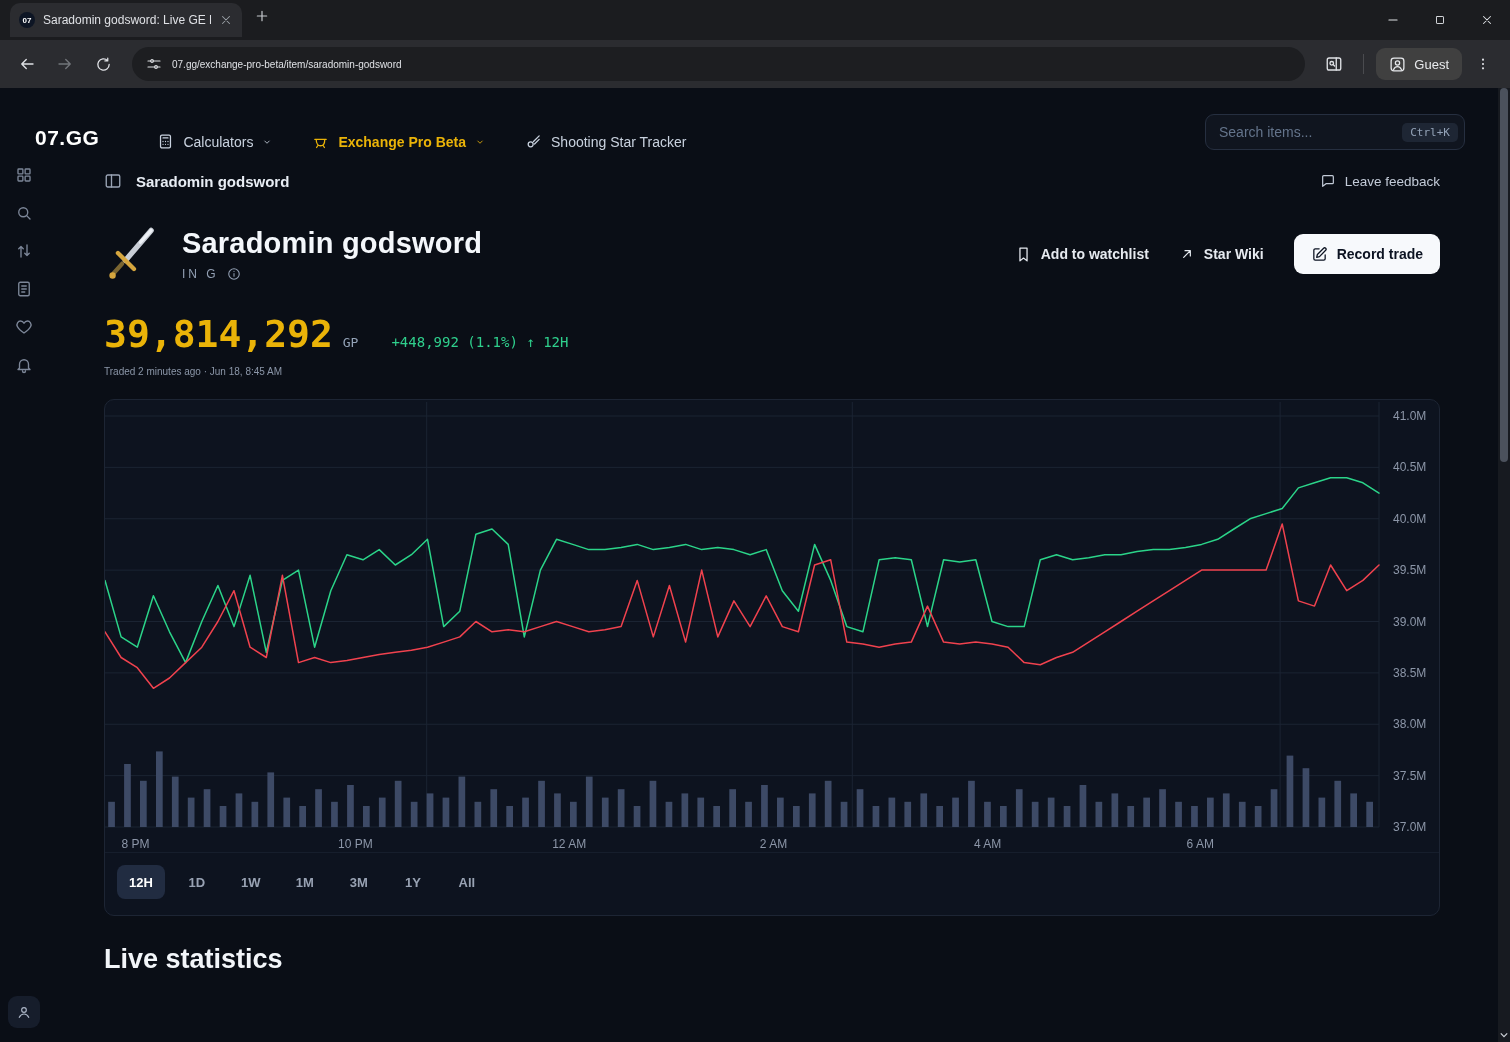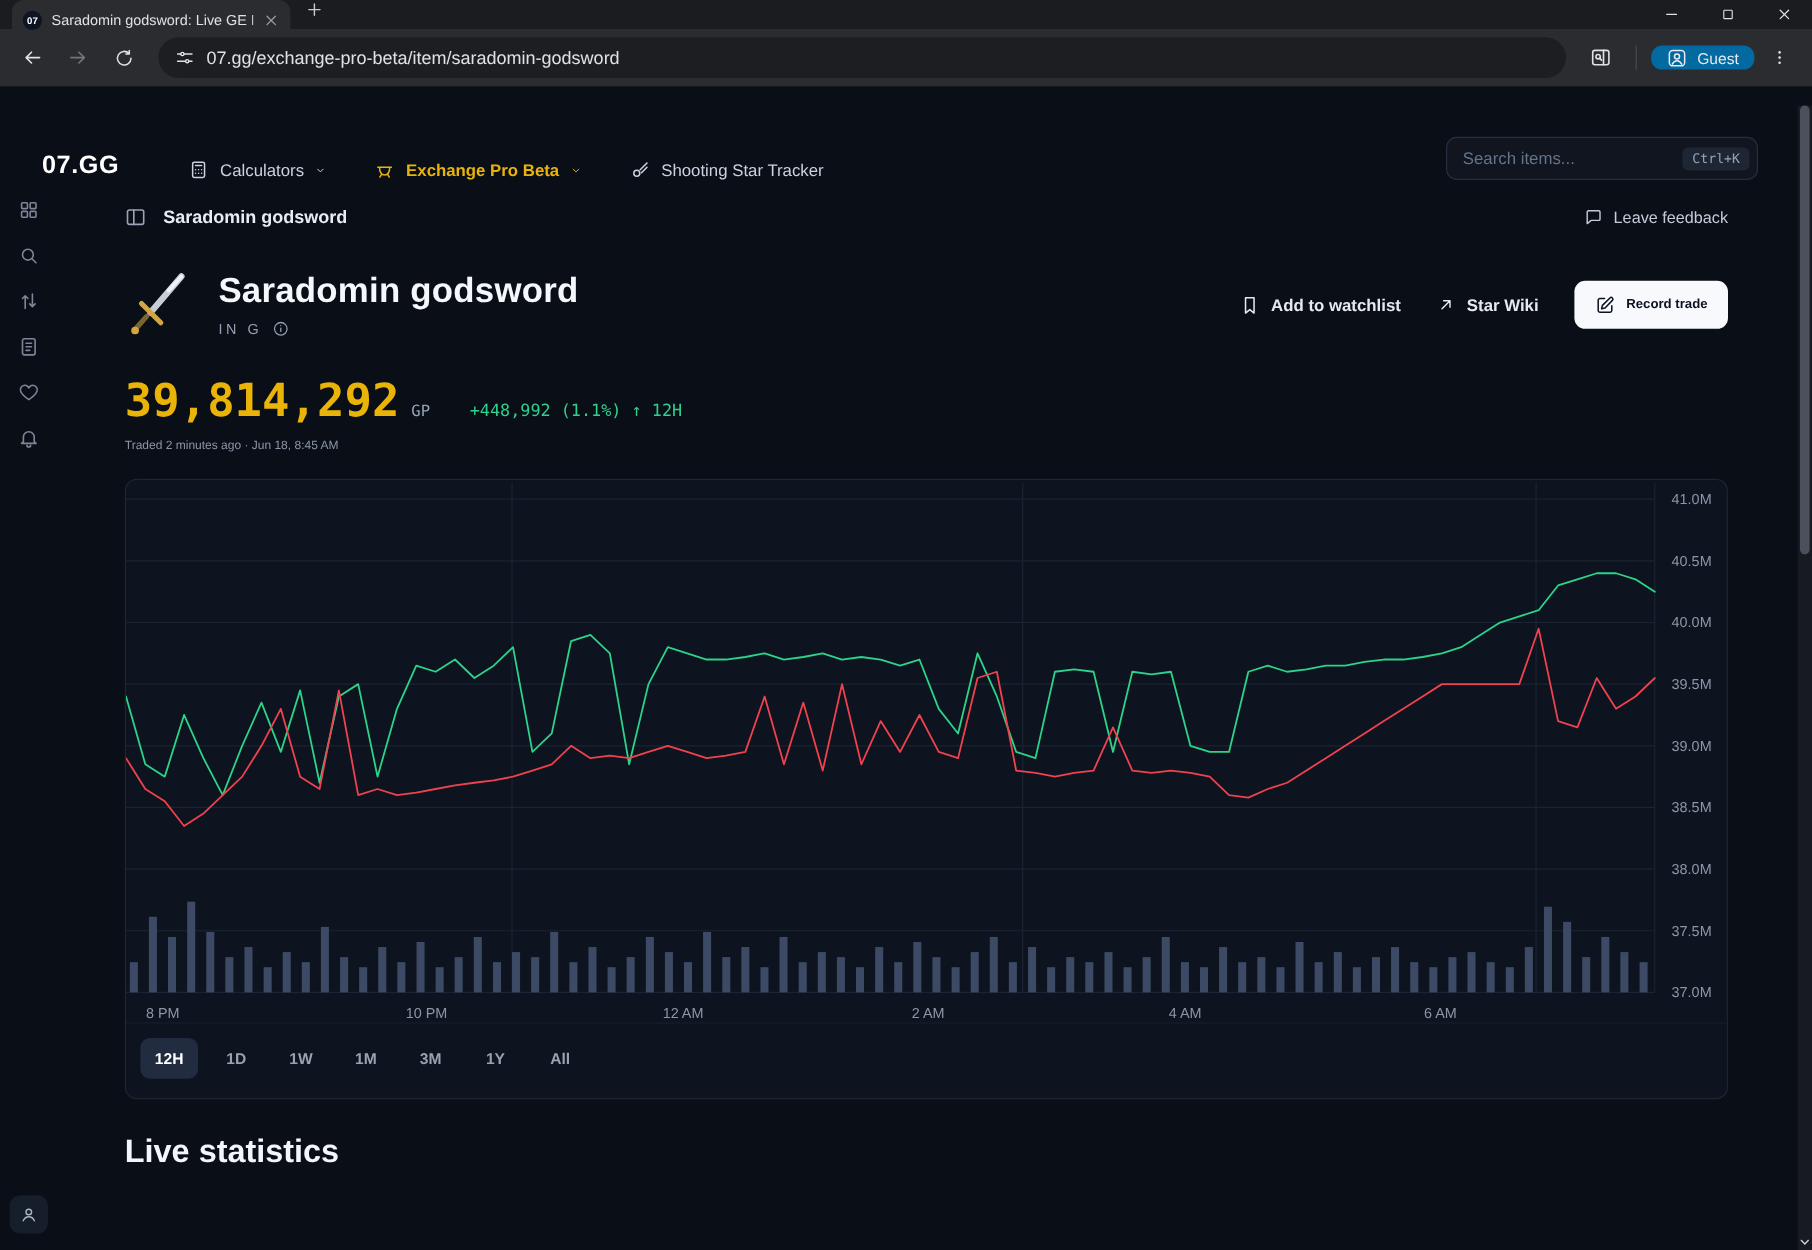--- a/index.html
+++ b/index.html
@@ -3,34 +3,34 @@
 <meta charset="utf-8">
 <style>
   *{margin:0;padding:0;box-sizing:border-box}
   html,body{width:1510px;height:1042px;overflow:hidden;background:#0a0e16;font-family:"Liberation Sans",sans-serif;color:#e6eaf0}
   svg{display:block}
   .icon{stroke:currentColor;fill:none;stroke-width:1.8;stroke-linecap:round;stroke-linejoin:round}
   .i14{width:14px;height:14px}.i16{width:16px;height:16px}.i17{width:17px;height:17px}.i18{width:18px;height:18px}
 
   
   .chrome{height:88px}
-  .tabstrip{height:24px;background:#1b1c1f;display:flex;align-items:flex-start}
+  .tabstrip{height:40px;background:#1b1c1f;display:flex;align-items:center}
   .tab{display:flex;align-items:center;gap:8px;width:232px;height:34px;background:#2b2c30;border-radius:10px 10px 0 0;margin-left:10px;padding:0 9px;color:#dfe1e5;font-size:12px}
   .favicon{flex:0 0 16px;width:16px;height:16px;border-radius:50%;background:#0d1524;color:#fff;font-size:8px;font-weight:bold;display:flex;align-items:center;justify-content:center}
   .tab-title{flex:1;white-space:nowrap;overflow:hidden}
   .tab-close{color:#9aa0a6;display:flex;align-items:center}
   .newtab{color:#c6c9ce;margin:0 0 8px 12px}
   .win-controls{margin-left:auto;display:flex;align-self:stretch}
   .win-btn{width:47px;display:flex;align-items:center;justify-content:center;color:#dfe1e5}
   .toolbar{height:48px;background:#2b2c30;display:flex;align-items:center;padding:0 10px;gap:4px}
   .nav-btn{width:34px;height:34px;border-radius:50%;display:flex;align-items:center;justify-content:center;color:#dfe1e5}
   .nav-btn.disabled{color:#72757a}
-  .url-pill{flex:1;height:34px;background:#1d1e21;border-radius:17px;display:flex;align-items:center;gap:10px;padding:0 14px;margin:0 8px;color:#dfe1e5;font-size:15px}
+  .url-pill{flex:1;height:34px;background:#1d1e21;border-radius:17px;display:flex;align-items:center;gap:10px;padding:0 14px;margin:0 8px;color:#dfe1e5;font-size:10px}
   .tb-divider{width:1px;height:20px;background:#4a4b4f;margin:0 8px}
-  .guest{display:flex;align-items:center;gap:8px;background:#0369a1;border-radius:9px;height:20px;padding:0 13px;color:#e8eaed;font-size:13px}
+  .guest{display:flex;align-items:center;gap:8px;background:#404040;border-radius:9px;height:32px;padding:0 13px;color:#e8eaed;font-size:13px}
 
   
   .site-header{height:62px;display:flex;align-items:flex-end;padding:0 45px 0 35px}
   .logo{font-size:21px;font-weight:bold;color:#fff;letter-spacing:.5px;margin-right:58px}
   .nav-item{display:flex;align-items:center;gap:9px;color:#c9d2df;font-size:14px;margin-right:40px}
   .nav-item.active{color:#eab308;font-weight:bold}
   .chev{width:10px;height:10px;stroke:currentColor;fill:none;stroke-width:2}
   .search-pill{margin-left:auto;width:260px;height:36px;background:#10151f;border:1px solid #262f40;border-radius:9px;display:flex;align-items:center;padding:0 6px 0 13px;color:#64748b;font-size:14px}
   .kbd{margin-left:auto;background:#1e2634;border-radius:5px;padding:3px 8px;font-size:11px;color:#94a3b8;font-family:"DejaVu Sans Mono",monospace}
 
@@ -45,21 +45,21 @@
   .crumb-left{display:flex;align-items:center;gap:14px;color:#9aa4b5}
   .crumb-title{color:#e8edf4;font-size:15px;font-weight:bold}
   .feedback{margin-left:auto;display:flex;align-items:center;gap:9px;color:#c3cbd8;font-size:13.5px}
 
   .item-row{display:flex;align-items:center;margin-top:34px}
   .item-left{display:flex;align-items:center;gap:18px}
   .item-titles .t{font-size:29px;font-weight:800;color:#f4f7fb;letter-spacing:.2px}
   .item-sub{display:flex;align-items:center;gap:8px;margin-top:7px;color:#93a0b4;font-size:12px;letter-spacing:3px}
   .item-actions{margin-left:auto;display:flex;align-items:center;gap:30px}
   .action-link{display:flex;align-items:center;gap:9px;color:#e6eaf0;font-size:14px;font-weight:600}
-  .record-btn{display:flex;align-items:center;gap:9px;background:#f7f9fc;color:#0c1322;font-size:11px;font-weight:bold;height:40px;padding:12px 17px;border-radius:9px;border:none}
+  .record-btn{display:flex;align-items:center;gap:9px;background:#f7f9fc;color:#0c1322;font-size:14px;font-weight:bold;height:40px;padding:12px 17px;border-radius:9px;border:none}
 
   .price-row{display:flex;align-items:baseline;gap:10px;margin-top:28px;font-family:"DejaVu Sans Mono",monospace}
   .price-val{font-size:38px;font-weight:bold;color:#eab308}
   .price-cur{font-size:13px;color:#94a3b8}
   .price-change{font-size:14px;color:#2fd08d;margin-left:23px}
   .traded{margin-top:10px;color:#8b96a8;font-size:10px}
 
   
   .card{margin-top:22px;background:#0d131f;border:1px solid #1d2534;border-radius:10px;overflow:hidden}
   .card-head{display:flex;align-items:center;padding:10px 14px;height:52px}

